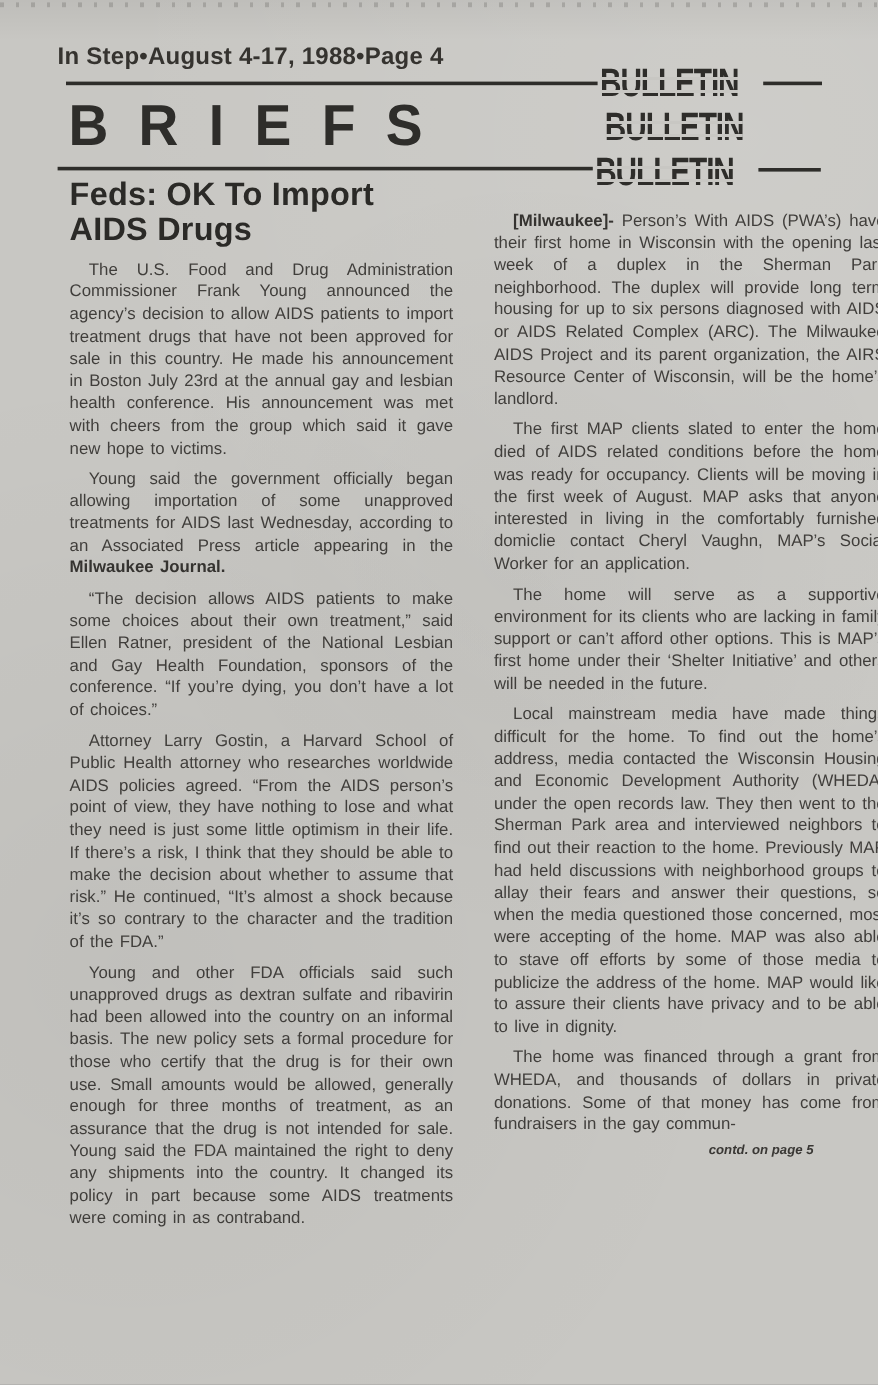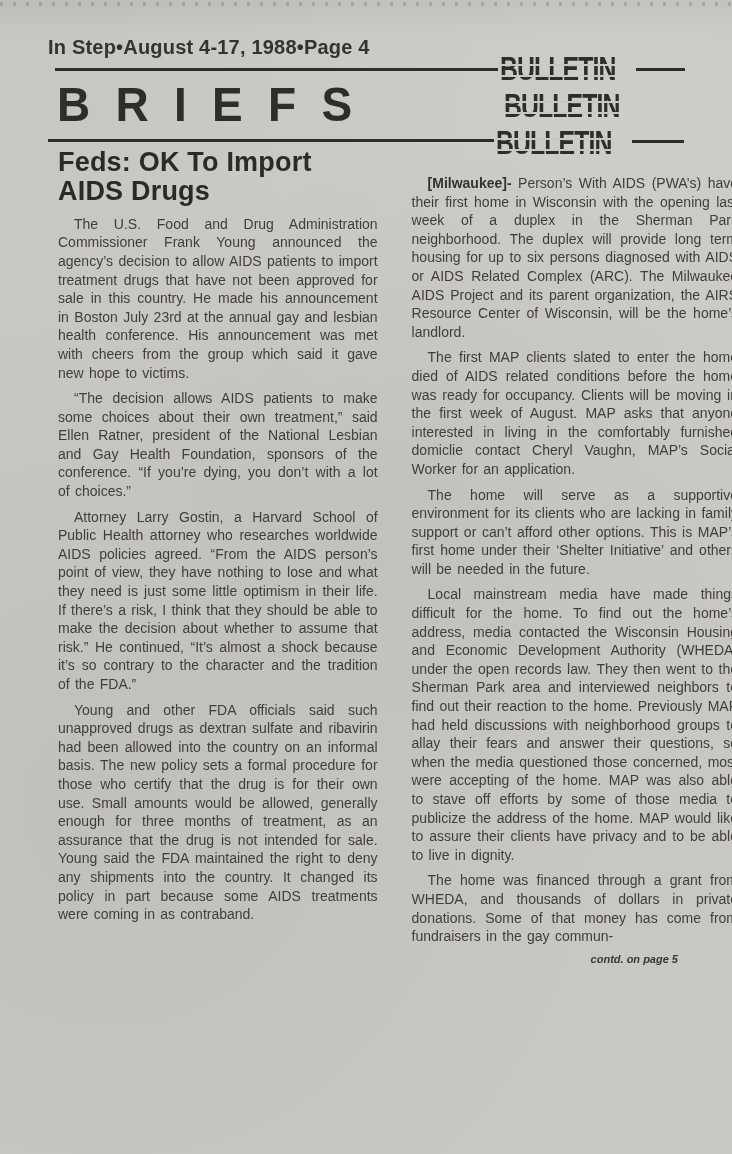--- a/index.html
+++ b/index.html
@@ -108,21 +108,22 @@
 
   <div class="bulletin bulletin-1">BULLETIN</div>
   <div class="bulletin bulletin-2">BULLETIN</div>
   <div class="bulletin bulletin-3">BULLETIN</div>
 
   <div class="columns">
     <div class="col col-left">
         <h2 class="article-title">Feds: OK To Import AIDS Drugs</h2>
         <div class="article-body">
           <p><span>The U.S. Food and Drug Administration Commissioner Frank Young announced the agency’s decision to allow AIDS patients to import treatment drugs that have not been approved for sale in this country. He made his announcement in Boston July 23rd at the annual gay and lesbian health conference. His announcement was met with cheers from the group which said it gave new hope to victims.</span></p>
-          <p><span>“The decision allows AIDS patients to make some choices about their own treatment,” said Ellen Ratner, president of the National Lesbian and Gay Health Foundation, sponsors of the conference. “If you’re dying, you don’t with a lot of choices.”</span></p>
+          <p><span>Young said the government officially began allowing importation of some unapproved treatments for AIDS last Wednesday, according to an Associated Press article appearing in the </span><b>Milwaukee Journal.</b></p>
+          <p><span>“The decision allows AIDS patients to make some choices about their own treatment,” said Ellen Ratner, president of the National Lesbian and Gay Health Foundation, sponsors of the conference. “If you’re dying, you don’t have a lot of choices.”</span></p>
           <p><span>Attorney Larry Gostin, a Harvard School of Public Health attorney who researches worldwide AIDS policies agreed. “From the AIDS person’s point of view, they have nothing to lose and what they need is just some little optimism in their life. If there’s a risk, I think that they should be able to make the decision about whether to assume that risk.” He continued, “It’s almost a shock because it’s so contrary to the character and the tradition of the FDA.”</span></p>
           <p><span>Young and other FDA officials said such unapproved drugs as dextran sulfate and ribavirin had been allowed into the country on an informal basis. The new policy sets a formal procedure for those who certify that the drug is for their own use. Small amounts would be allowed, generally enough for three months of treatment, as an assurance that the drug is not intended for sale. Young said the FDA maintained the right to deny any shipments into the country. It changed its policy in part because some AIDS treatments were coming in as contraband.</span></p>
         </div>
       </div>
     <div class="col col-right">
         <div class="article-body">
           <p><b>[Milwaukee]-</b><span> Person’s With AIDS (PWA’s) have their first home in Wisconsin with the opening last week of a duplex in the Sherman Park neighborhood. The duplex will provide long term housing for up to six persons diagnosed with AIDS or AIDS Related Complex (ARC). The Milwaukee AIDS Project and its parent organization, the AIRS Resource Center of Wisconsin, will be the home’s landlord.</span></p>
           <p><span>The first MAP clients slated to enter the home died of AIDS related conditions before the home was ready for occupancy. Clients will be moving in the first week of August. MAP asks that anyone interested in living in the comfortably furnished domiclie contact Cheryl Vaughn, MAP’s Social Worker for an application.</span></p>
           <p><span>The home will serve as a supportive environment for its clients who are lacking in family support or can’t afford other options. This is MAP’s first home under their ‘Shelter Initiative’ and others will be needed in the future.</span></p>
           <p><span>Local mainstream media have made things difficult for the home. To find out the home’s address, media contacted the Wisconsin Housing and Economic Development Authority (WHEDA) under the open records law. They then went to the Sherman Park area and interviewed neighbors to find out their reaction to the home. Previously MAP had held discussions with neighborhood groups to allay their fears and answer their questions, so when the media questioned those concerned, most were accepting of the home. MAP was also able to stave off efforts by some of those media to publicize the address of the home. MAP would like to assure their clients have privacy and to be able to live in dignity.</span></p>

